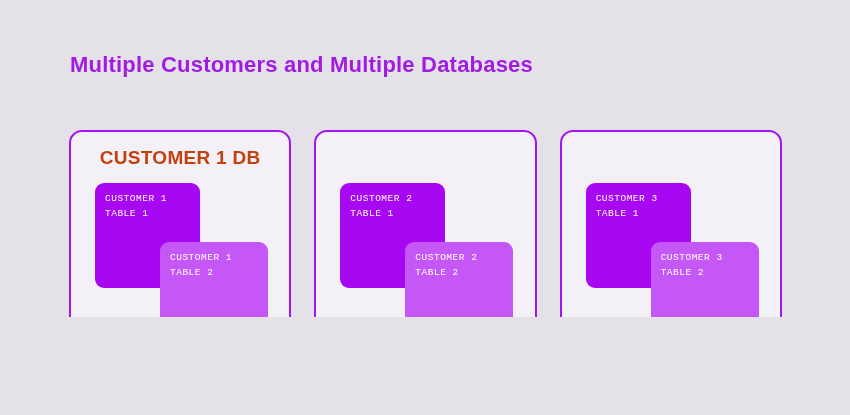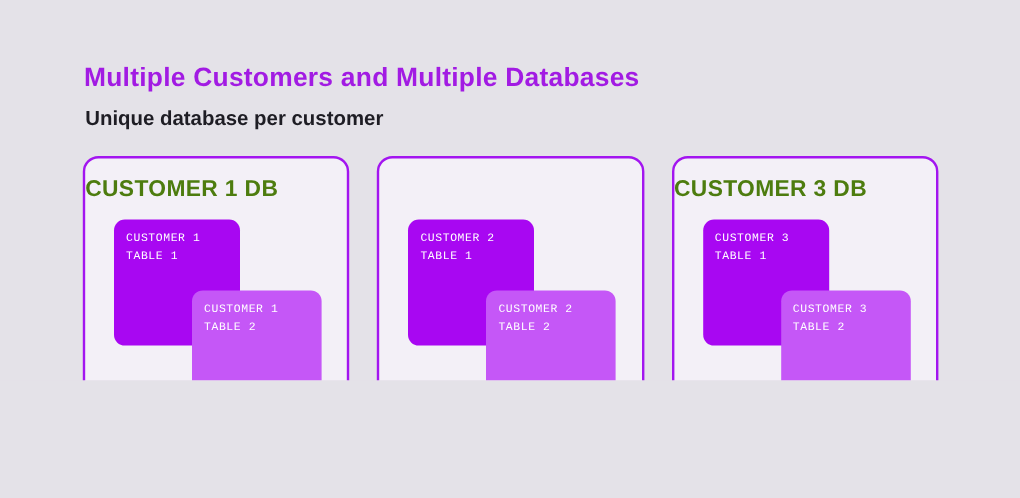--- a/index.html
+++ b/index.html
@@ -44,23 +44,24 @@
   .card {
     position: relative;
     flex: 1;
     background: #F3F0F7;
     border: 2px solid #A315F0;
     border-radius: 13px;
     box-sizing: border-box;
   }
   .card-title {
     margin-top: 15px;
+    text-align: center;
     font-size: 19px;
     font-weight: 700;
-    color: #4d7c0f;
+    color: #c2410c;
     letter-spacing: 0.3px;
   }
   .table-box {
     position: absolute;
     border-radius: 9px;
     color: #FFFFFF;
     font-family: Liberation Mono, monospace;
     font-size: 9.5px;
     line-height: 15px;
     padding: 8px 0 0 10px;
@@ -87,21 +88,20 @@
     display: block;
     white-space: pre;
   }
 </style>
 </head>
 <body>
 
 <div class="page">
 
   <div class="heading">Multiple Customers and Multiple Databases</div>
-  <div class="subtitle">Unique database per customer</div>
 
   <div class="cards">
 
     <div class="card">
       <div class="card-title">CUSTOMER 1 DB</div>
       <div class="table-box table-1">
         <span class="table-line">CUSTOMER 1</span>
         <span class="table-line">TABLE 1</span>
       </div>
       <div class="table-box table-2">
@@ -115,21 +115,20 @@
         <span class="table-line">CUSTOMER 2</span>
         <span class="table-line">TABLE 1</span>
       </div>
       <div class="table-box table-2">
         <span class="table-line">CUSTOMER 2</span>
         <span class="table-line">TABLE 2</span>
       </div>
     </div>
 
     <div class="card">
-      <div class="card-title">CUSTOMER 3 DB</div>
       <div class="table-box table-1">
         <span class="table-line">CUSTOMER 3</span>
         <span class="table-line">TABLE 1</span>
       </div>
       <div class="table-box table-2">
         <span class="table-line">CUSTOMER 3</span>
         <span class="table-line">TABLE 2</span>
       </div>
     </div>
 

